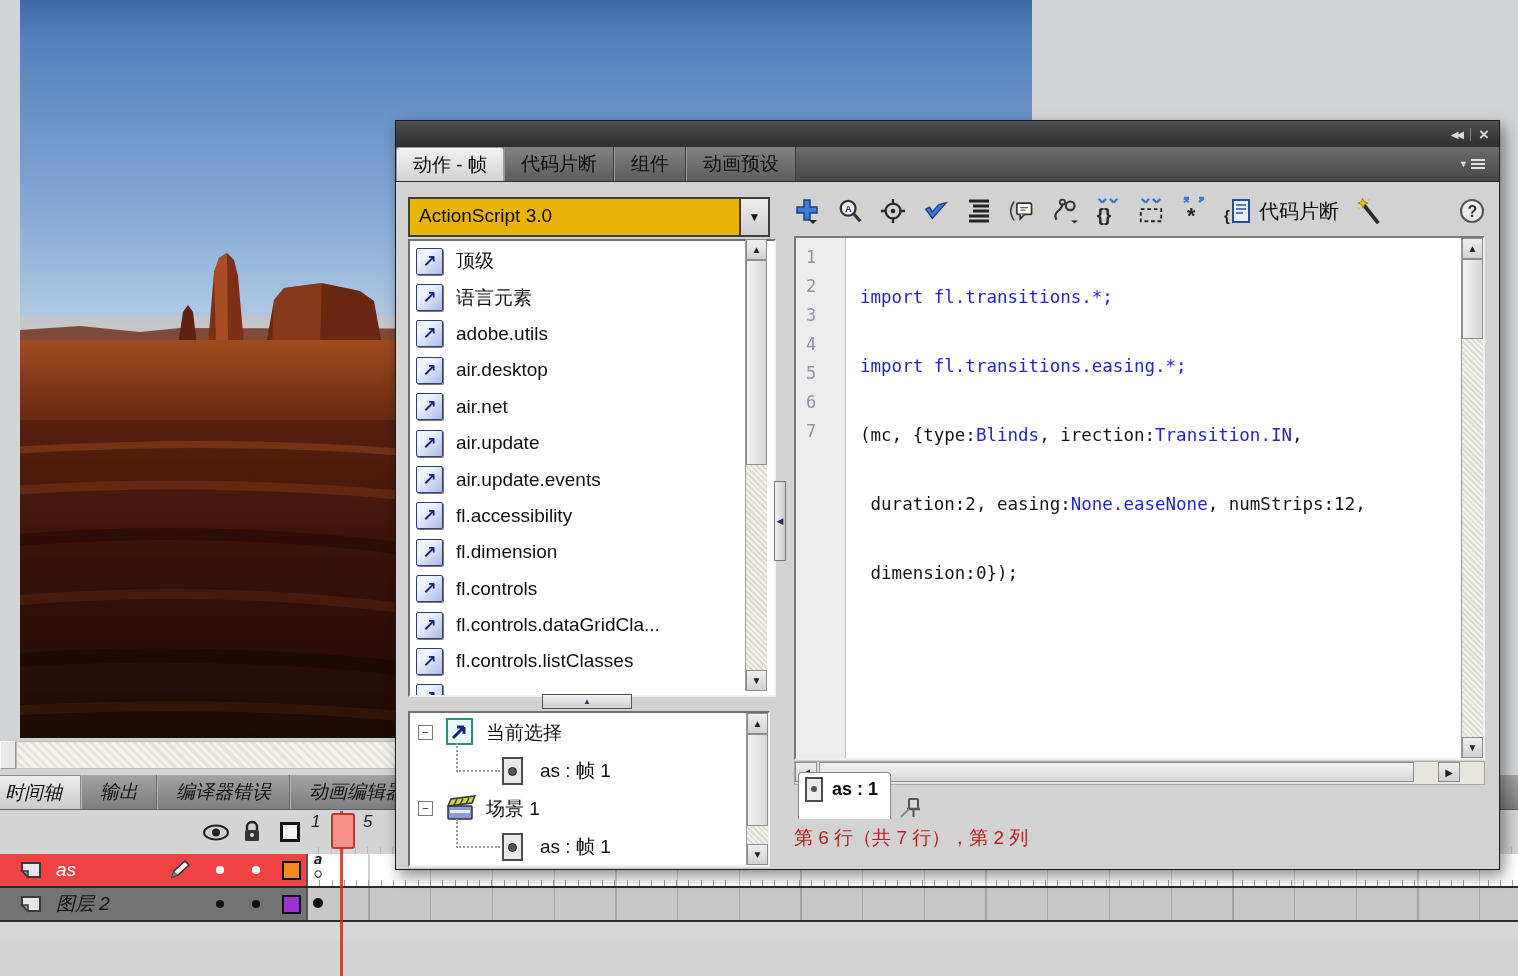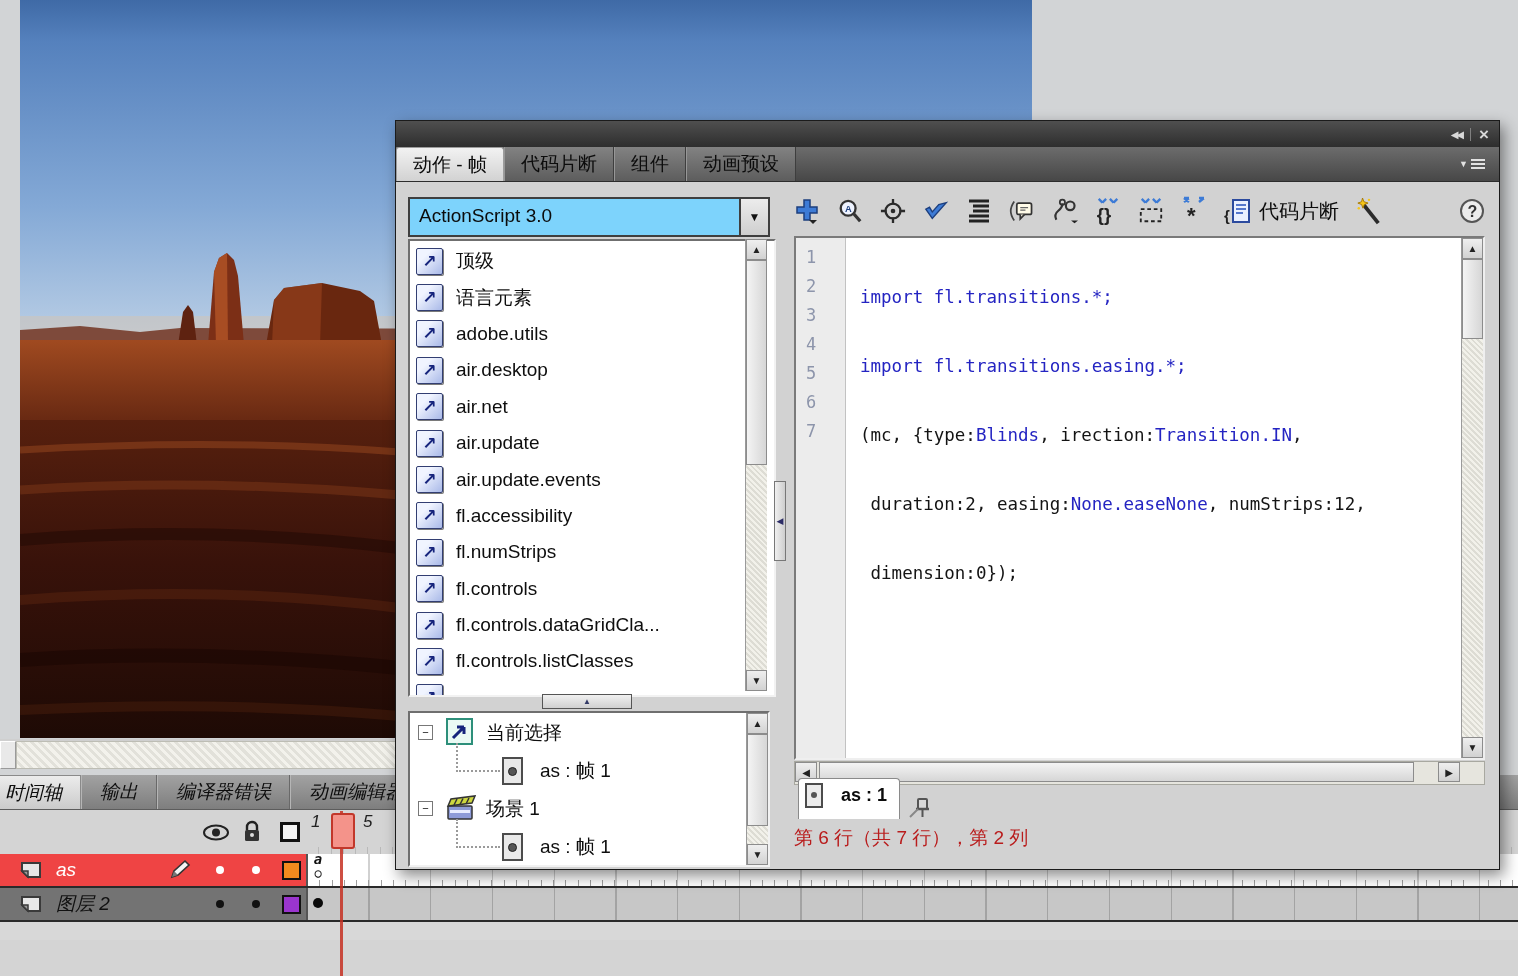--- a/index.html
+++ b/index.html
@@ -73,21 +73,21 @@
     background:linear-gradient(#6c6c6c,#474747);border-bottom:1px solid #2c2c2c;}
   .ap-tab{display:flex;align-items:center;padding:0 16px;font-size:19px;color:#0c0c0c;
     background:linear-gradient(#828282,#5d5d5d);border-right:1px solid #3e3e3e;border-left:1px solid #979797;white-space:nowrap;}
   .ap-tab.active{background:linear-gradient(#f2f2f2,#d2d2d2);border-radius:3px 3px 0 0;border:1px solid #9c9c9c;border-bottom:none;}
   .ap-menu{margin-left:auto;display:flex;align-items:center;gap:3px;padding-right:14px;color:#e2e2e2;}
   .ap-menu .tri{font-size:9px;}
   .ap-menu .bars{width:14px;height:2px;background:#e2e2e2;box-shadow:0 4px 0 #e2e2e2,0 8px 0 #e2e2e2;margin-top:-8px;}
   .ap-body{position:absolute;left:0;top:60px;right:0;bottom:0;}
 
   
-  .combo{position:absolute;left:12px;top:16px;width:358px;height:36px;background:#7dd3fc;border:2px solid #3f3f3f;}
+  .combo{position:absolute;left:12px;top:16px;width:358px;height:36px;background:#eab308;border:2px solid #3f3f3f;}
   .combo .val{position:absolute;left:9px;top:6px;font-size:19px;color:#0b0b0b;}
   .combo .arrow{position:absolute;right:0;top:0;bottom:0;width:27px;background:linear-gradient(#ececec,#cfcfcf);
     border-left:2px solid #3f3f3f;display:flex;align-items:center;justify-content:center;font-size:12px;color:#111;}
   .pkg-list{position:absolute;left:12px;top:58px;width:358px;height:452px;background:#fff;overflow:hidden;
     border:2px solid;border-color:#6f6f6f #f2f2f2 #f2f2f2 #6f6f6f;margin:0;padding:2px 0 0 6px;list-style:none;}
   .pkg-item{height:36.4px;display:flex;align-items:center;}
   .pkg-icon{width:25px;height:25px;flex:0 0 auto;display:flex;align-items:center;justify-content:center;
     background:linear-gradient(135deg,#f0f4ff 30%,#a9b9e8);border:1px solid #323e72;border-radius:2px;
     box-shadow:1px 1px 0 #7a7a7a;color:#16247c;font-size:17px;font-weight:bold;line-height:1;}
   .pkg-label{margin-left:13px;font-size:19px;color:#0e0e0e;}
@@ -141,21 +141,21 @@
   .code-line .b{color:#2424c2;}
   .code-line .k{color:#141414;}
   .ed-vscroll{position:absolute;right:0;top:0;bottom:0;width:21px;
     background:repeating-linear-gradient(45deg,#f2f1ea 0 2px,#dddcd4 2px 4px);border-left:1px solid #9a9a9a;}
   .ed-hscroll{position:absolute;left:398px;top:580px;right:14px;height:22px;background:#e6e5de;border:1px solid #a8a8a0;}
   .hs-btn{position:absolute;top:0;width:22px;height:20px;background:linear-gradient(#efefef,#d2d2d2);
     border:1px solid #8c8c8c;display:flex;align-items:center;justify-content:center;font-size:10px;color:#222;box-sizing:border-box;}
   .hs-thumb{position:absolute;left:24px;top:0;right:70px;height:20px;background:linear-gradient(#f4f4f4,#d6d6d6);
     border:1px solid #8c8c8c;box-sizing:border-box;}
   .script-tabrow{position:absolute;left:398px;top:604px;right:14px;height:34px;display:flex;align-items:flex-end;}
-  .script-tab{display:flex;align-items:center;gap:18px;height:32px;padding:0 12px 8px 6px;background:#fff;
+  .script-tab{display:flex;align-items:center;gap:9px;height:32px;padding:0 12px 14px 6px;background:#fff;
     border:1px solid #8a8a8a;border-bottom:none;border-radius:4px 4px 0 0;margin-left:4px;}
   .stab-ico{width:14px;height:21px;background:#ececec;border:2px solid #4c4c4c;display:flex;align-items:center;justify-content:center;}
   .stab-ico::after{content:"";width:6px;height:6px;border-radius:50%;background:#555;}
   .stab-label{font-size:18px;font-weight:bold;color:#0c0c0c;white-space:nowrap;}
   .pin{margin-left:8px;}
   .statusbar{position:absolute;left:398px;top:642px;right:14px;height:30px;display:flex;align-items:center;}
   .status-text{font-size:19px;color:#b91c1c;}
 </style>
 </head>
 <body>
@@ -342,21 +342,21 @@
         <li class="pkg-item">
             <span class="pkg-icon">↗</span>
             <span class="pkg-label">air.update.events</span>
           </li>
         <li class="pkg-item">
             <span class="pkg-icon">↗</span>
             <span class="pkg-label">fl.accessibility</span>
           </li>
         <li class="pkg-item">
             <span class="pkg-icon">↗</span>
-            <span class="pkg-label">fl.numStrips</span>
+            <span class="pkg-label">fl.dimension</span>
           </li>
         <li class="pkg-item">
             <span class="pkg-icon">↗</span>
             <span class="pkg-label">fl.controls</span>
           </li>
         <li class="pkg-item">
             <span class="pkg-icon">↗</span>
             <span class="pkg-label">fl.controls.dataGridCla...</span>
           </li>
         <li class="pkg-item">

